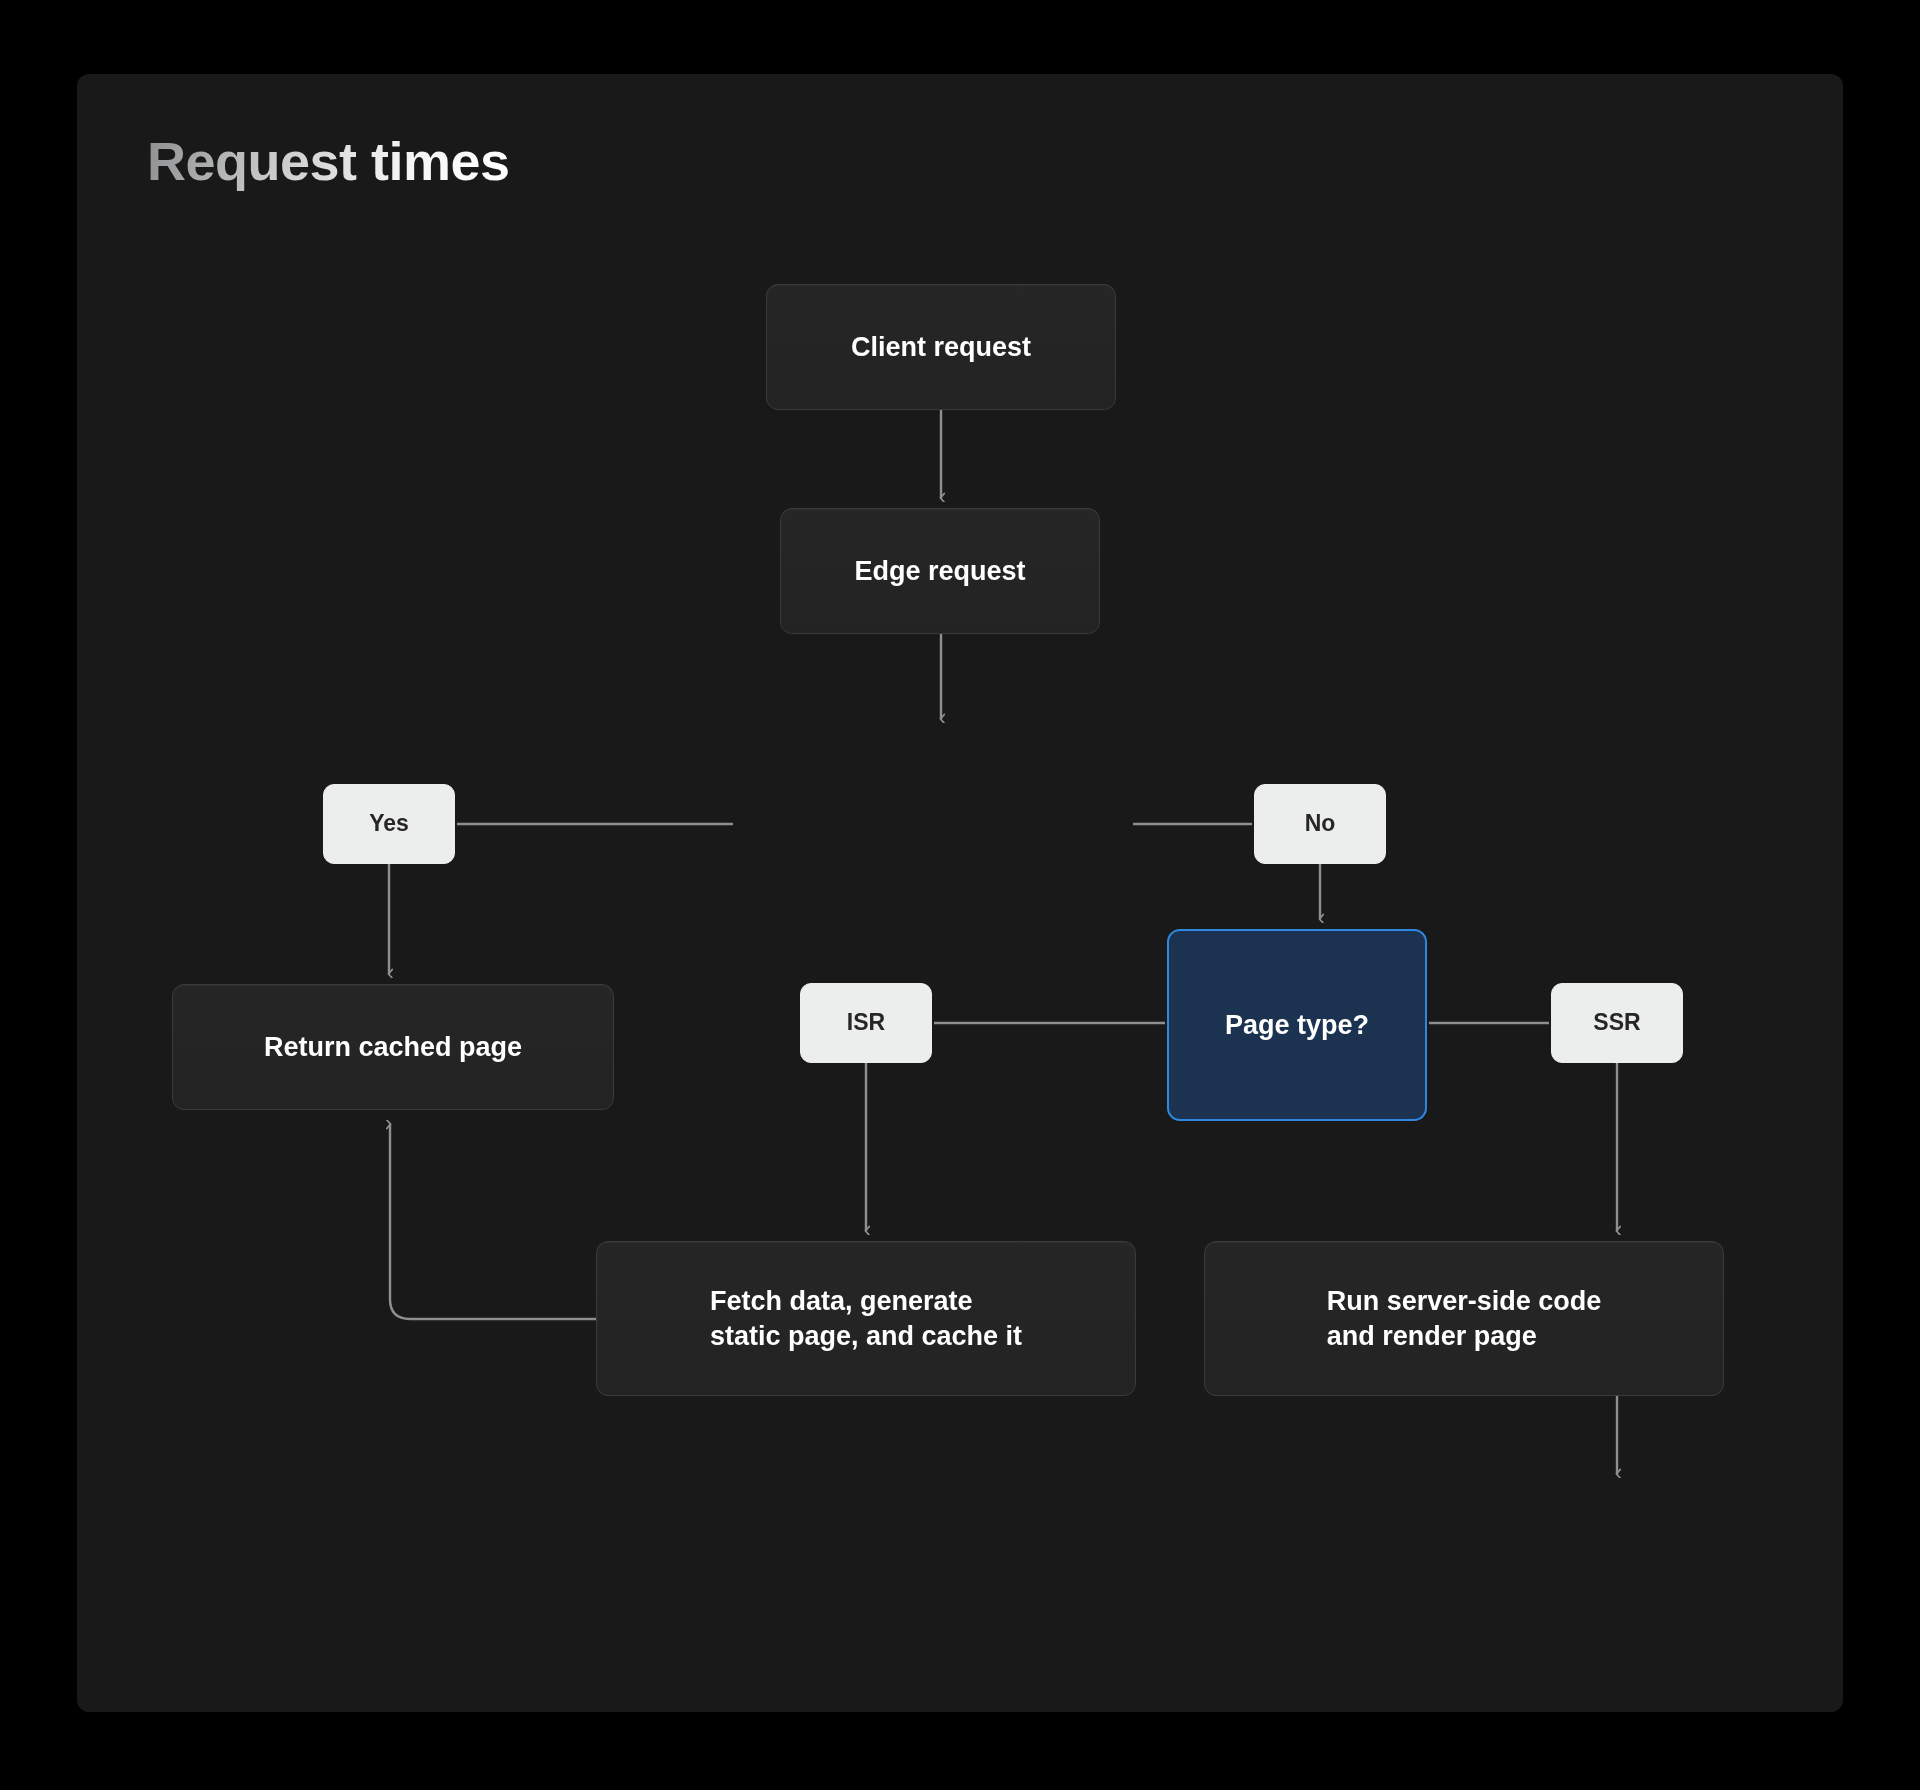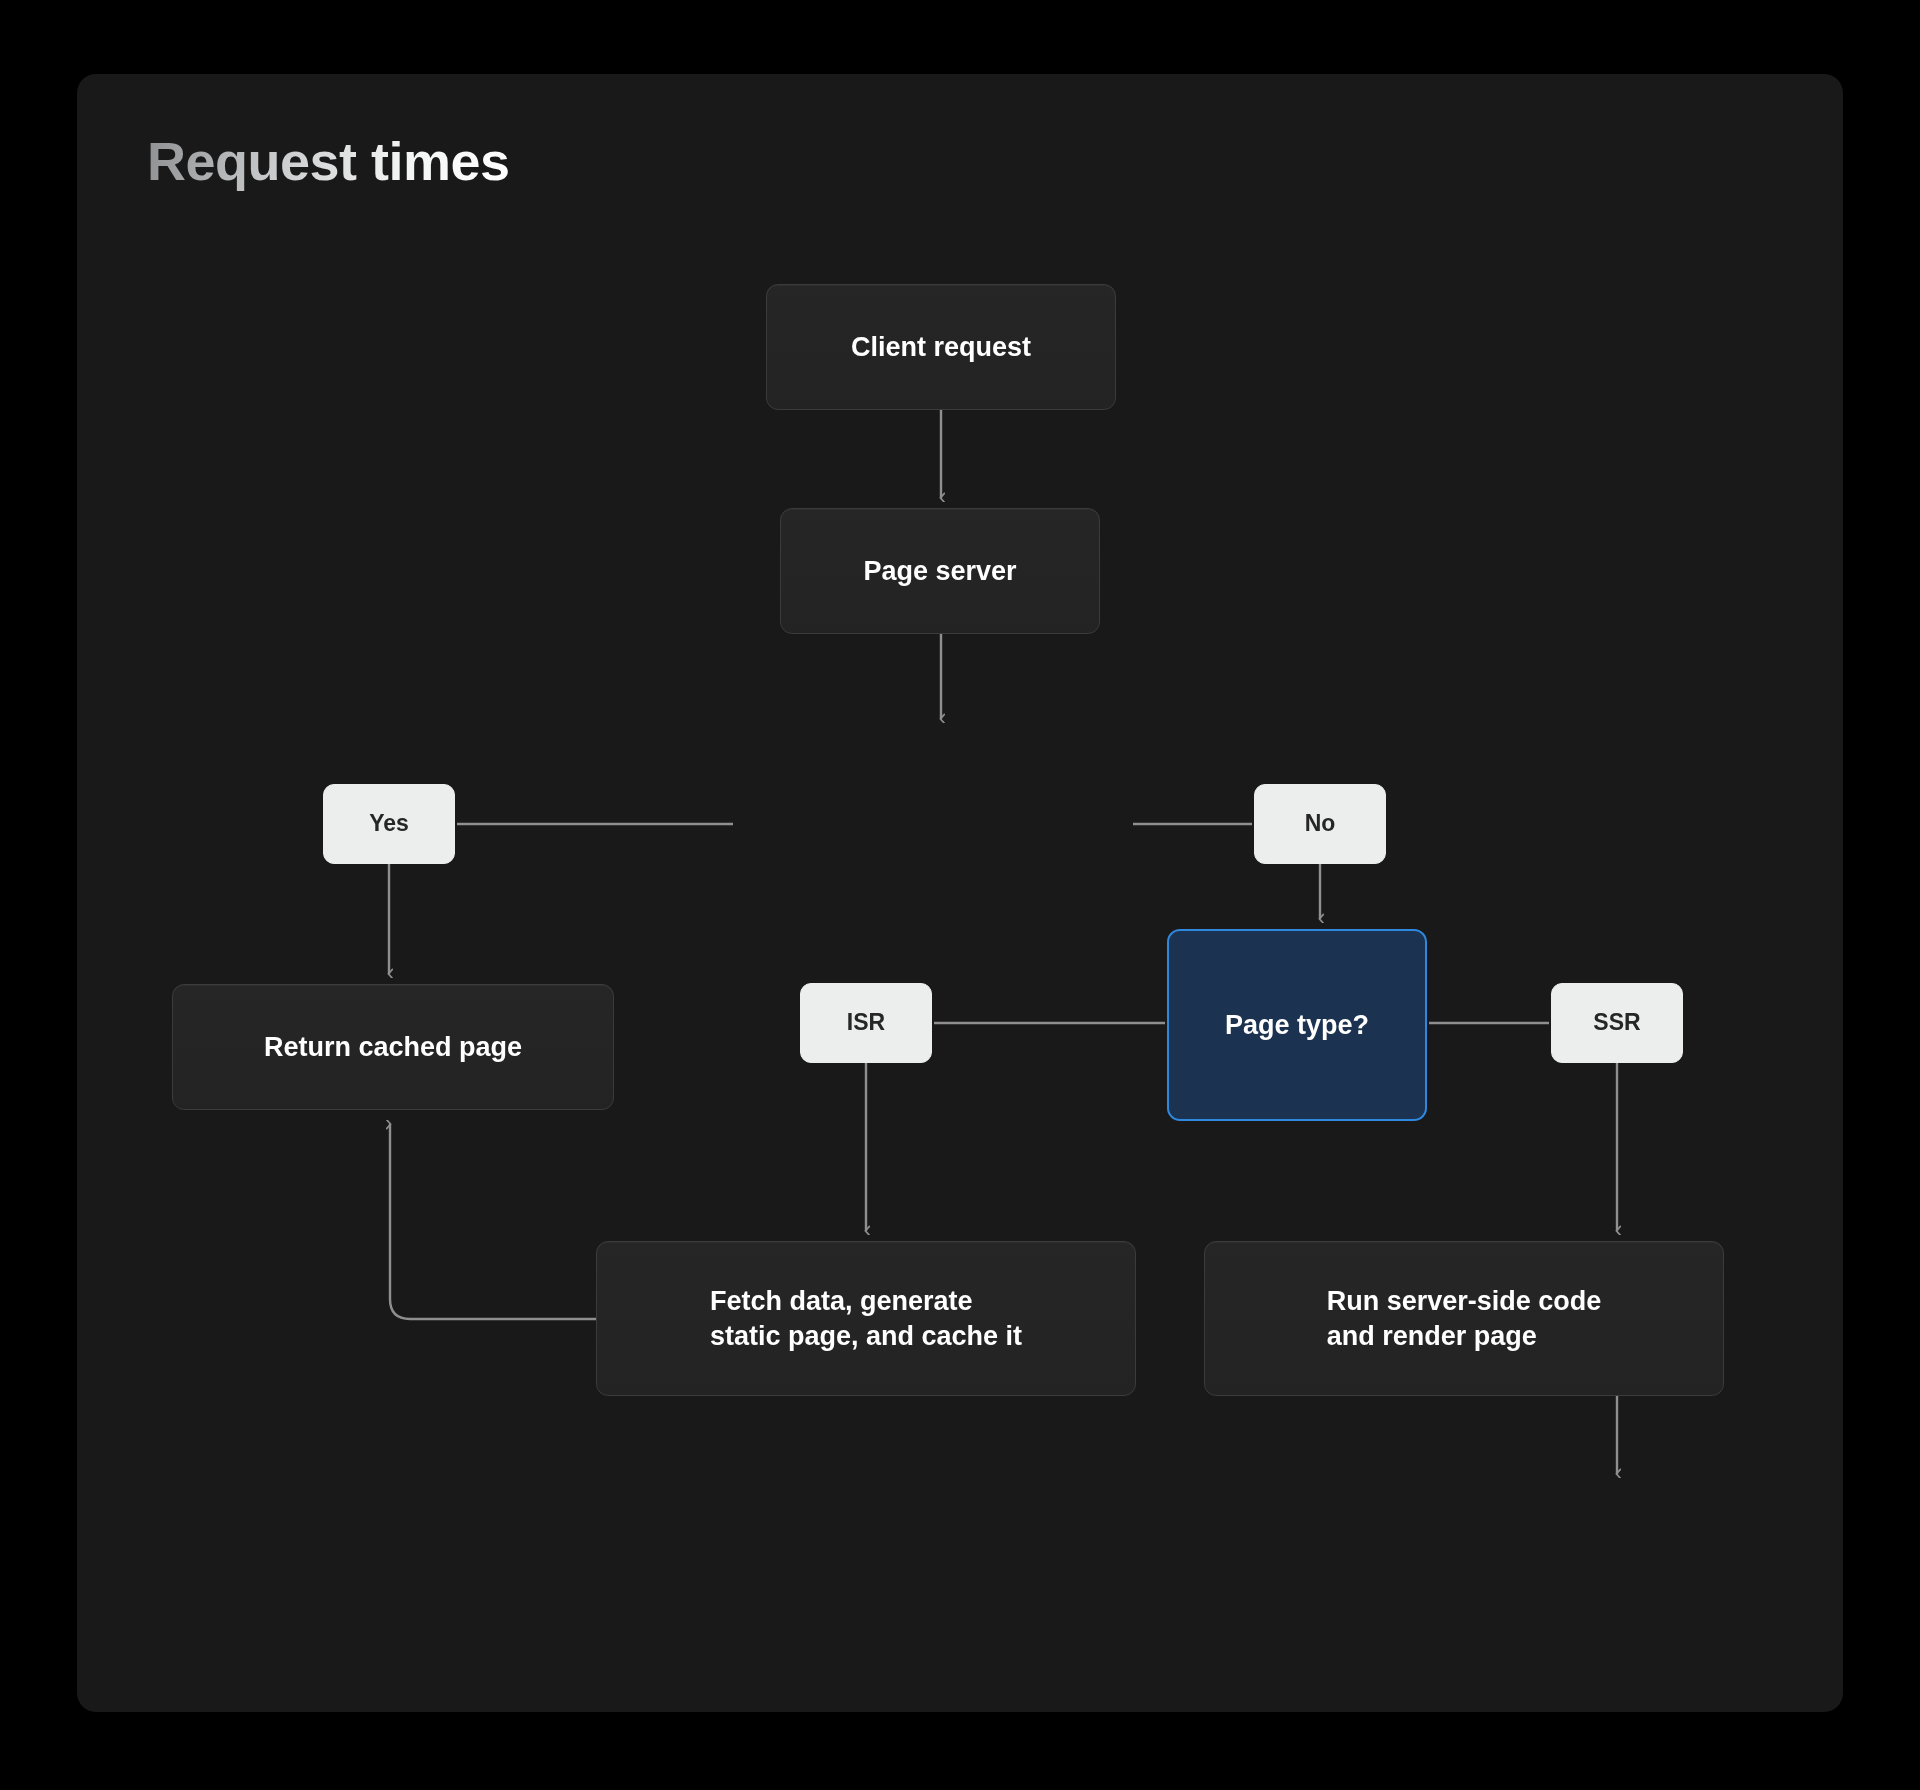--- a/index.html
+++ b/index.html
@@ -22,21 +22,21 @@
   }
 
   
   #diagram-card {
     position: absolute;
     left: 77px;
     top: 74px;
     width: 1766px;
     height: 1638px;
     background: #191919;
-    border-radius: 19px;
+    border-radius: 12px;
     box-sizing: border-box;
     overflow: hidden;
     padding-left: 13px;
   }
 
   #page-title {
     position: absolute;
     left: 70px;
     top: 58px;
     font-size: 54px;
@@ -151,21 +151,21 @@
         <line x1="1540" y1="989" x2="1540" y2="1157" marker-end="url(#arrowhead)"></line>
 
         <line x1="1540" y1="1322" x2="1540" y2="1400" marker-end="url(#arrowhead)"></line>
 
         <path d="M519,1245 L333,1245 Q313,1245 313,1225 L313,1050" marker-end="url(#arrowhead)"></path>
       </g>
     </svg>
 
     <div class="node dark" id="node-client-request">Client request</div>
 
-    <div class="node dark" id="node-edge-server">Page server</div>
+    <div class="node dark" id="node-edge-server">Edge request</div>
 
 
     <div class="node pill" id="node-yes">Yes</div>
 
     <div class="node pill" id="node-no">No</div>
 
     <div class="node dark" id="node-return-cached">Return cached page</div>
 
     <div class="node pill" id="node-isr">ISR</div>
 

